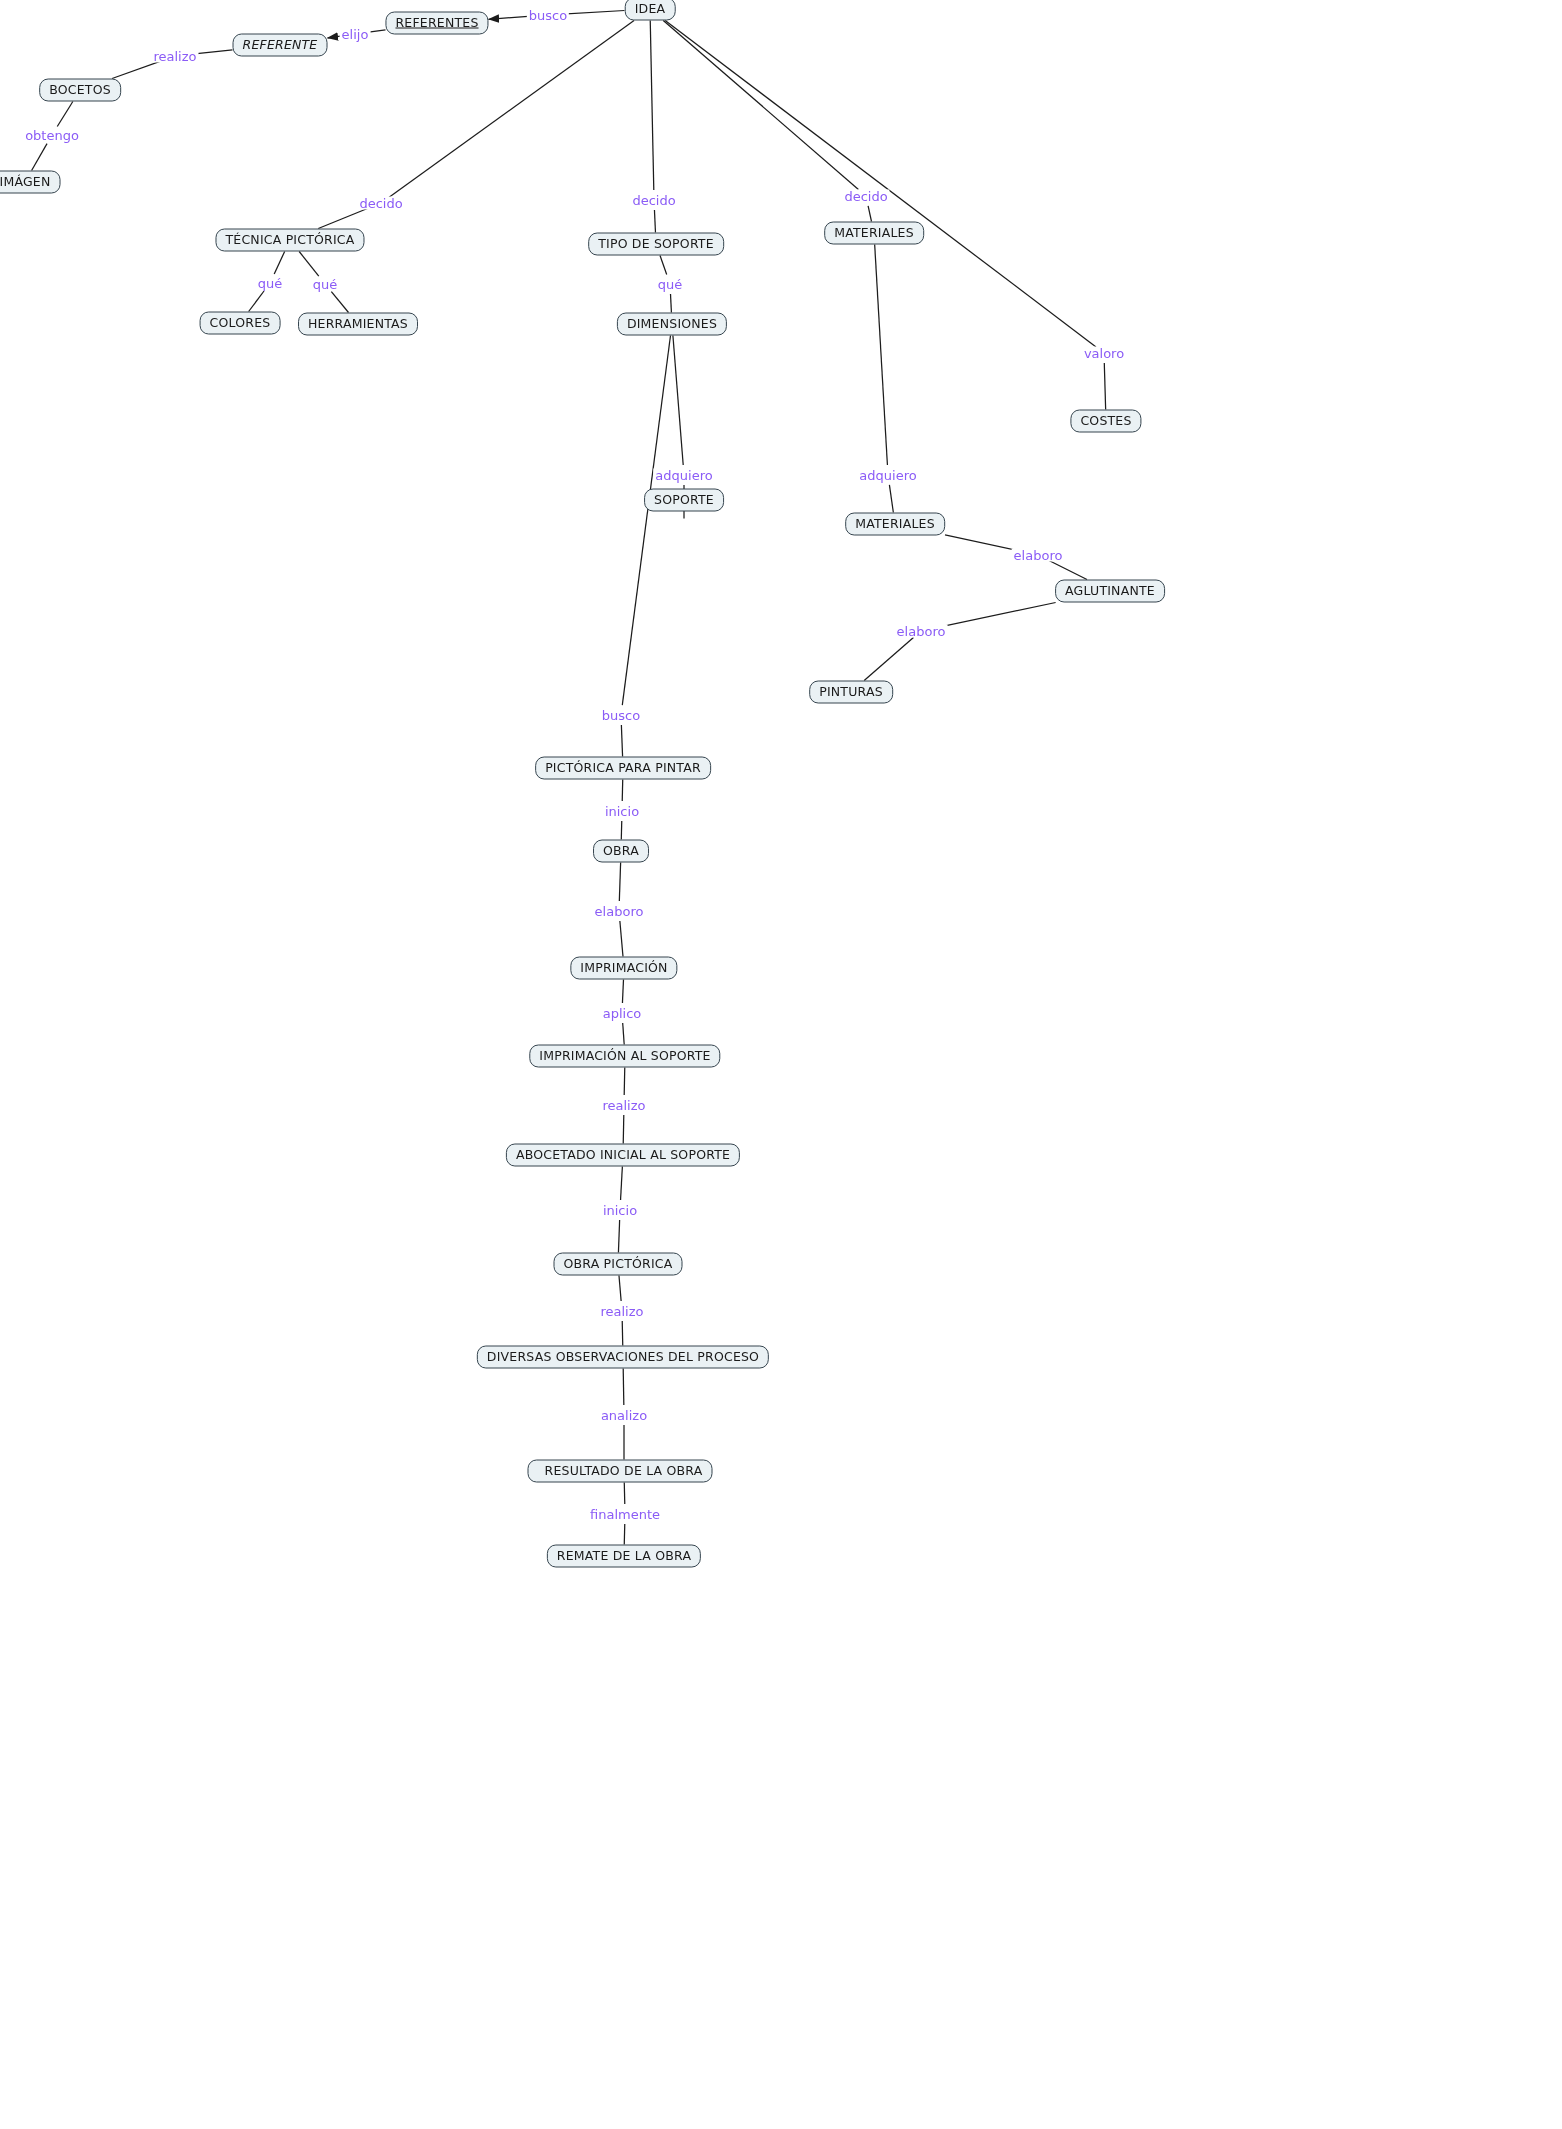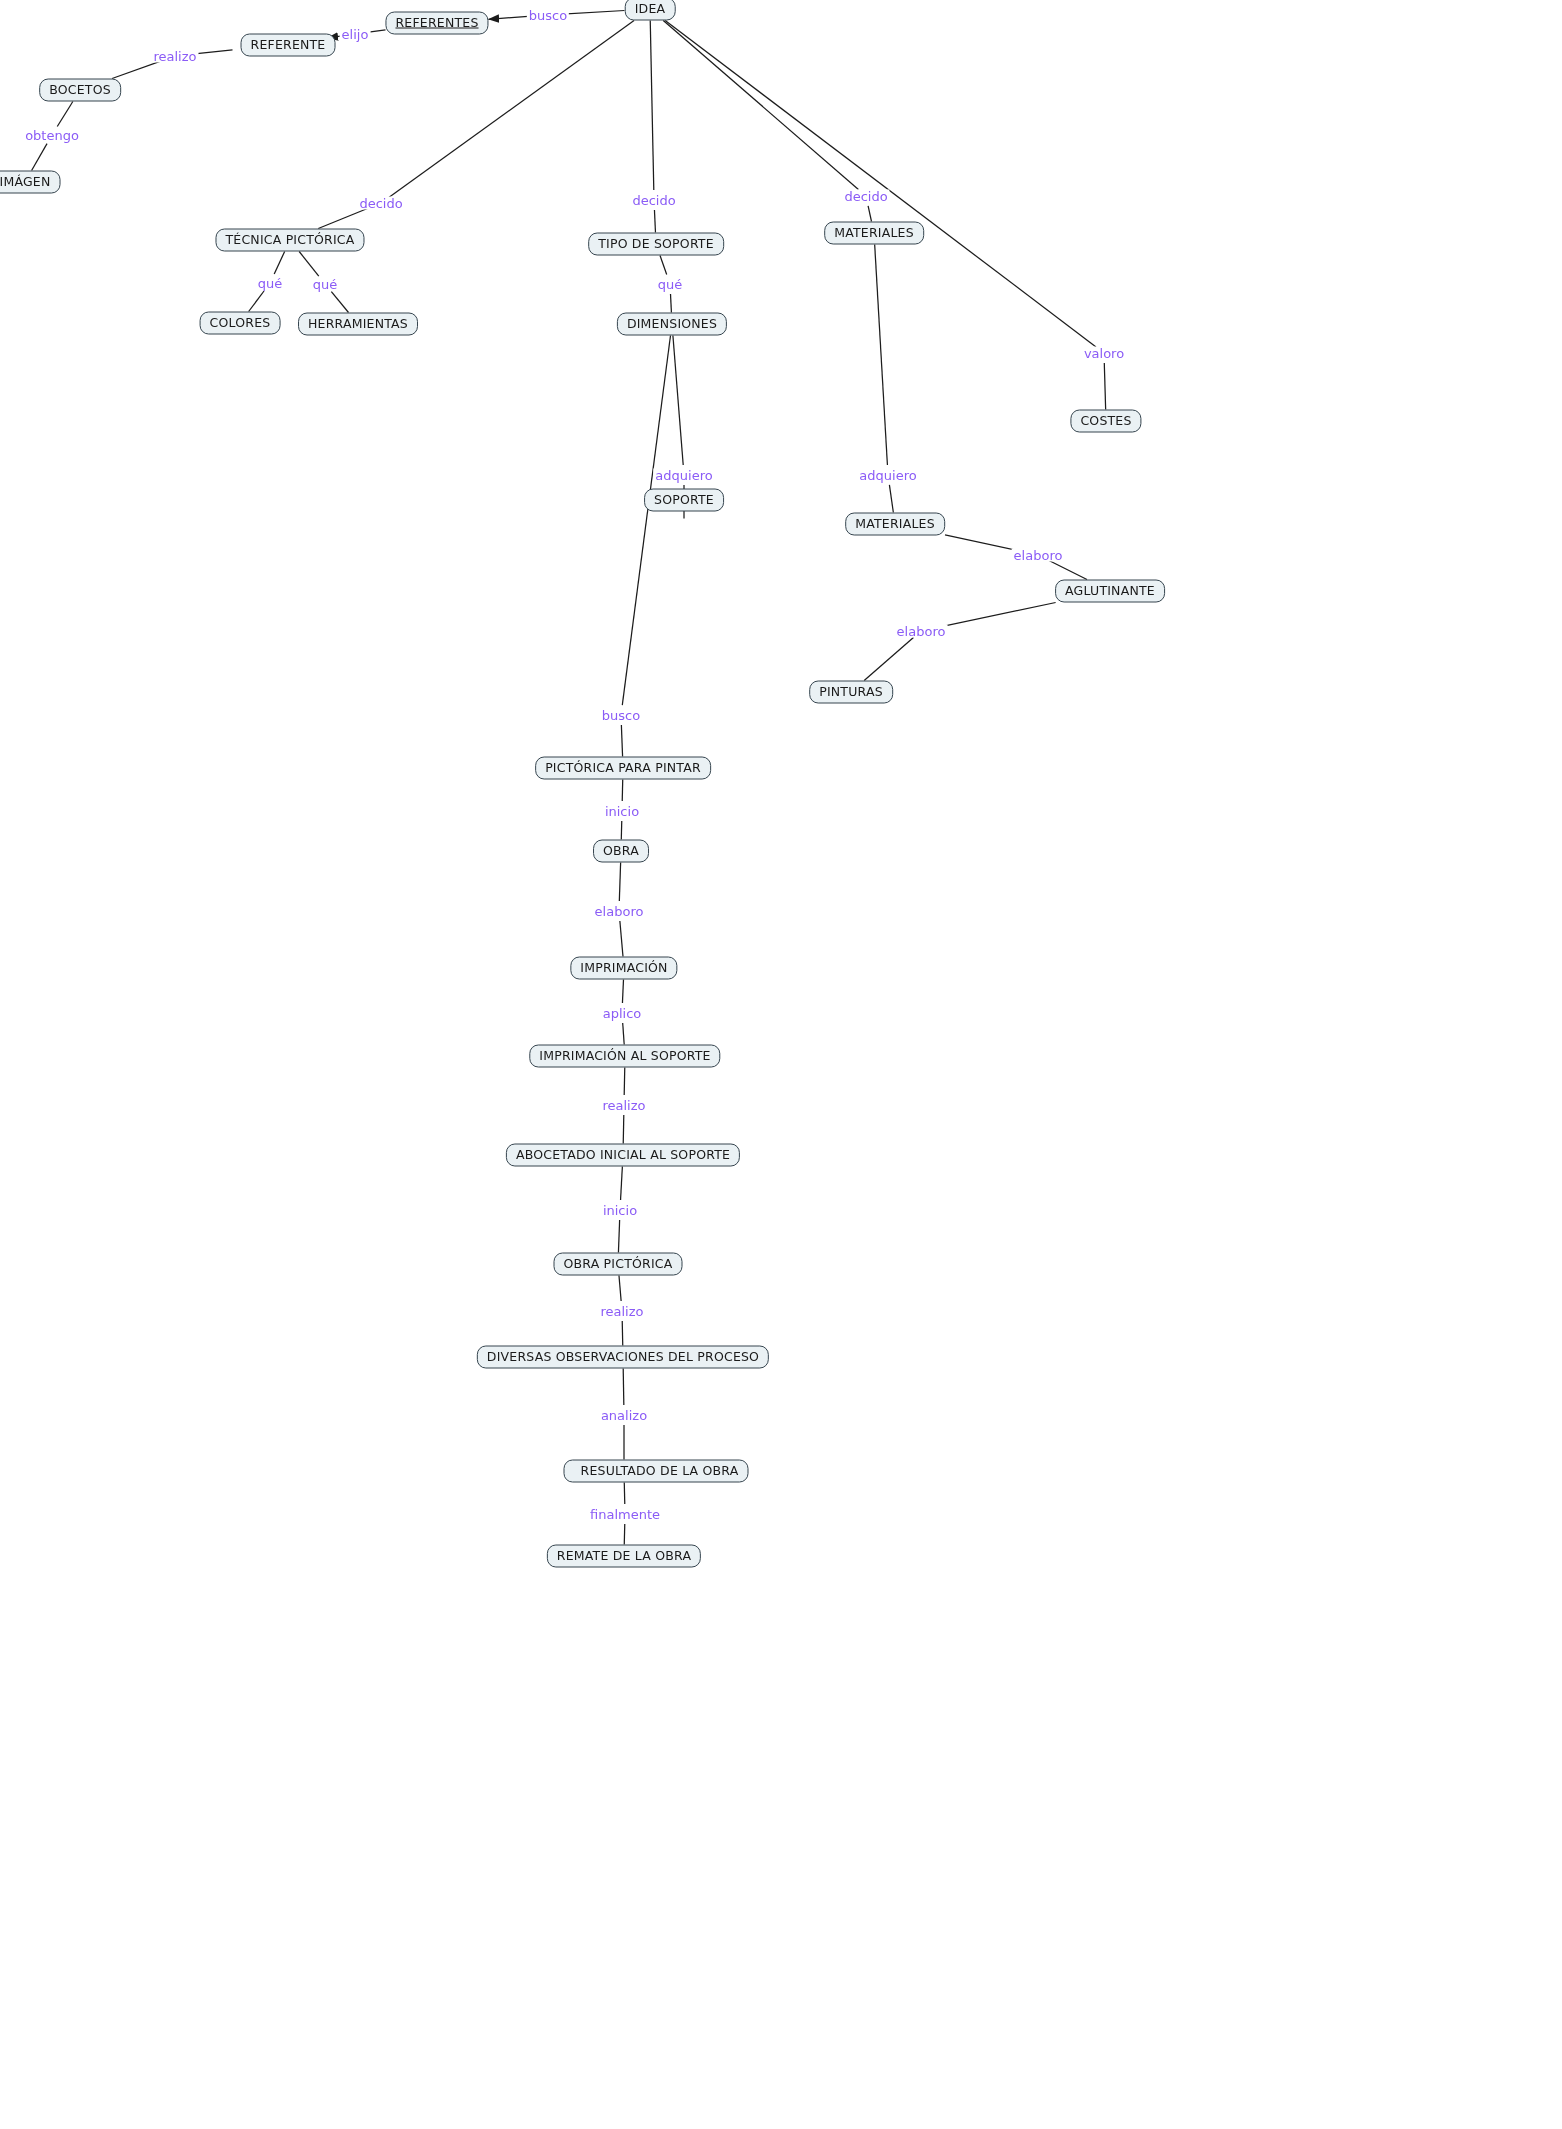--- a/index.html
+++ b/index.html
@@ -116,42 +116,42 @@
         <line x1="622.22" y1="1321.00" x2="622.75" y2="1345.50" class="edge-line"></line>
         <line x1="623.20" y1="1368.50" x2="623.83" y2="1405.00" class="edge-line"></line>
         <line x1="624.00" y1="1425.00" x2="624.00" y2="1459.50" class="edge-line"></line>
         <line x1="624.27" y1="1482.50" x2="624.77" y2="1504.00" class="edge-line"></line>
         <line x1="624.76" y1="1524.00" x2="624.27" y2="1544.50" class="edge-line"></line>
       </g>
   </svg>
   <div id="nodes-group">
       <div class="node" style="left: 650px; top: 9px;">IDEA</div>
       <div class="node" style="left: 437px; top: 23px; text-decoration: underline;">REFERENTES</div>
-      <div class="node" style="left: 288px; top: 45px;">REFERENTE</div>
+      <div class="node" style="left: 280px; top: 45px; font-style: italic;">REFERENTE</div>
       <div class="node" style="left: 80px; top: 90px;">BOCETOS</div>
       <div class="node" style="left: 25px; top: 182px;">IMÁGEN</div>
       <div class="node" style="left: 290px; top: 240px;">TÉCNICA PICTÓRICA</div>
       <div class="node" style="left: 240px; top: 323px;">COLORES</div>
       <div class="node" style="left: 358px; top: 324px;">HERRAMIENTAS</div>
       <div class="node" style="left: 656px; top: 244px;">TIPO DE SOPORTE</div>
       <div class="node" style="left: 672px; top: 324px;">DIMENSIONES</div>
       <div class="node" style="left: 684px; top: 500px;">SOPORTE</div>
       <div class="node" style="left: 874px; top: 233px;">MATERIALES</div>
       <div class="node" style="left: 1106px; top: 421px;">COSTES</div>
       <div class="node" style="left: 895px; top: 524px;">MATERIALES</div>
       <div class="node" style="left: 1110px; top: 591px;">AGLUTINANTE</div>
       <div class="node" style="left: 851px; top: 692px;">PINTURAS</div>
       <div class="node" style="left: 623px; top: 768px;">PICTÓRICA PARA PINTAR</div>
       <div class="node" style="left: 621px; top: 851px;">OBRA</div>
       <div class="node" style="left: 624px; top: 968px;">IMPRIMACIÓN</div>
       <div class="node" style="left: 625px; top: 1056px;">IMPRIMACIÓN AL SOPORTE</div>
       <div class="node" style="left: 623px; top: 1155px;">ABOCETADO INICIAL AL SOPORTE</div>
       <div class="node" style="left: 618px; top: 1264px;">OBRA PICTÓRICA</div>
       <div class="node" style="left: 623px; top: 1357px;">DIVERSAS OBSERVACIONES DEL PROCESO</div>
-      <div class="node" style="left: 656px; top: 1471px; padding-left: 16px;">RESULTADO DE LA OBRA</div>
+      <div class="node" style="left: 620px; top: 1471px; padding-left: 16px;">RESULTADO DE LA OBRA</div>
       <div class="node" style="left: 624px; top: 1556px;">REMATE DE LA OBRA</div>
     </div>
   <div id="labels-group">
       <div class="edge-label" style="left: 548px; top: 15px;">busco</div>
       <div class="edge-label" style="left: 355px; top: 34px;">elijo</div>
       <div class="edge-label" style="left: 175px; top: 56px;">realizo</div>
       <div class="edge-label" style="left: 52px; top: 135px;">obtengo</div>
       <div class="edge-label" style="left: 381px; top: 203px;">decido</div>
       <div class="edge-label" style="left: 270px; top: 283px;">qué</div>
       <div class="edge-label" style="left: 325px; top: 284px;">qué</div>

